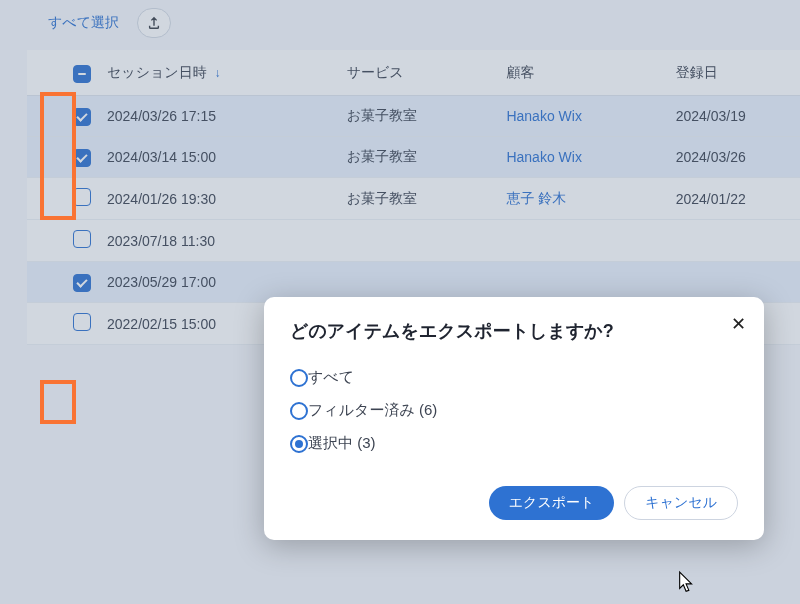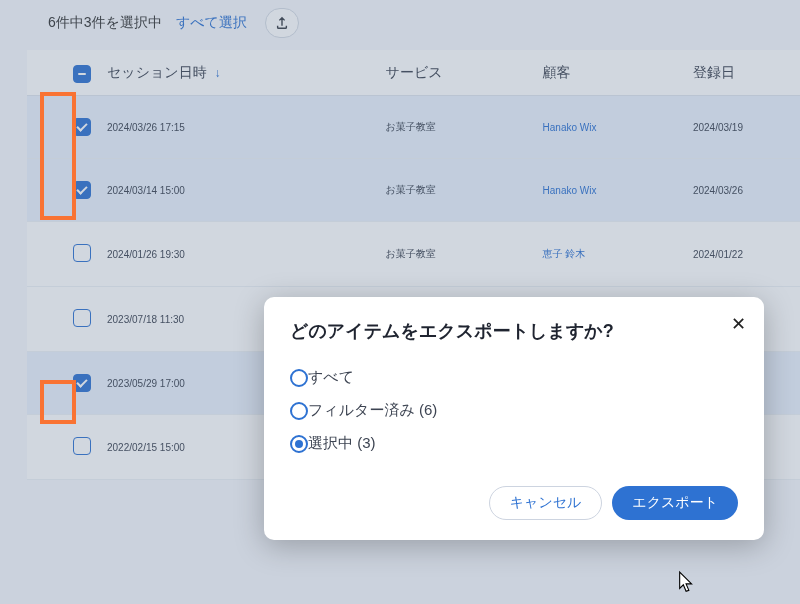--- a/index.html
+++ b/index.html
@@ -6,21 +6,21 @@
   html, body { width: 800px; height: 604px; overflow: hidden; font-family: -apple-system, "Hiragino Sans", "Hiragino Kaku Gothic ProN", Meiryo, sans-serif; background:#f7f9fc; }
   .overlay { position:absolute; inset:0; background:rgba(90,110,140,0.28); pointer-events:none; }
   .page { position:relative; width:800px; height:604px; }
   .topbar { display:flex; align-items:center; gap:14px; padding:8px 18px 12px 48px; font-size:14px; color:#333; }
   .topbar .selectall { color:#2e72d2; cursor:pointer; }
   .export-btn { width:34px; height:30px; border:1px solid #d6dce5; border-radius:16px; display:flex; align-items:center; justify-content:center; background:#fff; cursor:pointer; margin-left:4px; }
   .export-btn svg { width:14px; height:14px; stroke:#3a3f47; fill:none; stroke-width:1.6; }
   table { width:100%; border-collapse:collapse;margin-left:27px; }
   thead th { text-align:left; font-weight:500; font-size:14px; color:#3d4452; padding:12px 8px; border-bottom:1px solid #e0e5ee; background:#fff; }
   thead th.chkcol { width:70px; padding-left:46px; }
-  tbody td { padding:22px 8px; font-size:10px; color:#3d4452; border-bottom:1px solid #eef1f6; background:#fff; position:relative; }
+  tbody td { padding:10px 8px; font-size:14px; color:#3d4452; border-bottom:1px solid #eef1f6; background:#fff; position:relative; }
   tbody tr.checked td { background:#eaf2fd; }
   tbody td.chkcol { width:70px; padding-left:46px; }
   .checkbox { width:18px; height:18px; border:1.5px solid #2e72d2; border-radius:4px; display:inline-flex; align-items:center; justify-content:center; background:#fff; cursor:pointer; }
   .checkbox.checked { background:#2e72d2; }
   .checkbox.checked::after { content:""; width:8px; height:4px; border-left:2px solid #fff; border-bottom:2px solid #fff; transform:rotate(-45deg); margin-top:-2px; }
   .checkbox.indet { background:#2e72d2; }
   .checkbox.indet::after { content:""; width:8px; height:2px; background:#fff; border-radius:1px; }
   .link { color:#2e72d2; }
   .sortarrow { color:#2e72d2; font-size:12px; margin-left:4px; }
   .hl { position:absolute; border:4px solid #f97333; pointer-events:none; z-index:5; }
@@ -41,21 +41,20 @@
   .btn-primary { background:#2e72d2; border:none; color:#fff; position:relative; }
   .cursor { position:absolute; left:676px; top:570px; z-index:20; pointer-events:none; }
   .cursor svg { width:22px; height:26px; }
 </style>
 </head>
 <body>
 
 <div class="page">
 
   <div class="topbar">
-    <span>6件中3件を選択中</span>
     <span class="selectall">すべて選択</span>
     <button class="export-btn">
       <svg viewBox="0 0 16 16">
           <path d="M8 11V2M5 5l3-3 3 3M3 11v2a1 1 0 001 1h8a1 1 0 001-1v-2"></path>
         </svg>
     </button>
   </div>
 
   <table>
     <thead>
@@ -135,22 +134,22 @@
       <span class="radio"></span>
       <span>フィルター済み (6)</span>
     </div>
     <div class="radio-row">
       <span class="radio sel"></span>
       <span>選択中 (3)</span>
     </div>
 
 
     <div class="actions">
+      <button class="btn btn-primary">エクスポート</button>
       <button class="btn btn-secondary">キャンセル</button>
-      <button class="btn btn-primary">エクスポート</button>
     </div>
   </div>
 
   <div class="hl hl3"></div>
 
   <div class="cursor">
     <svg viewBox="0 0 24 28">
         <path d="M4 2l0 18 4-4 3 7 3-1-3-7 6 0z" fill="#fff" stroke="#000" stroke-width="1.2"></path>
       </svg>
   </div>

